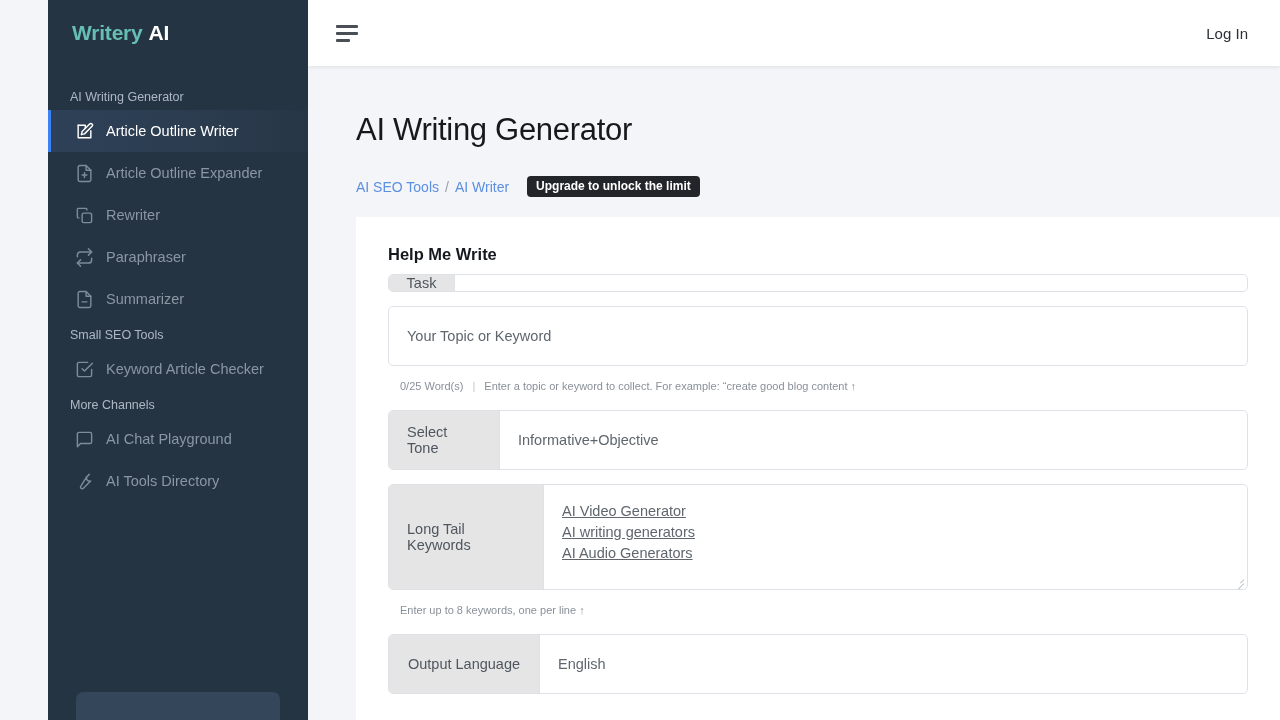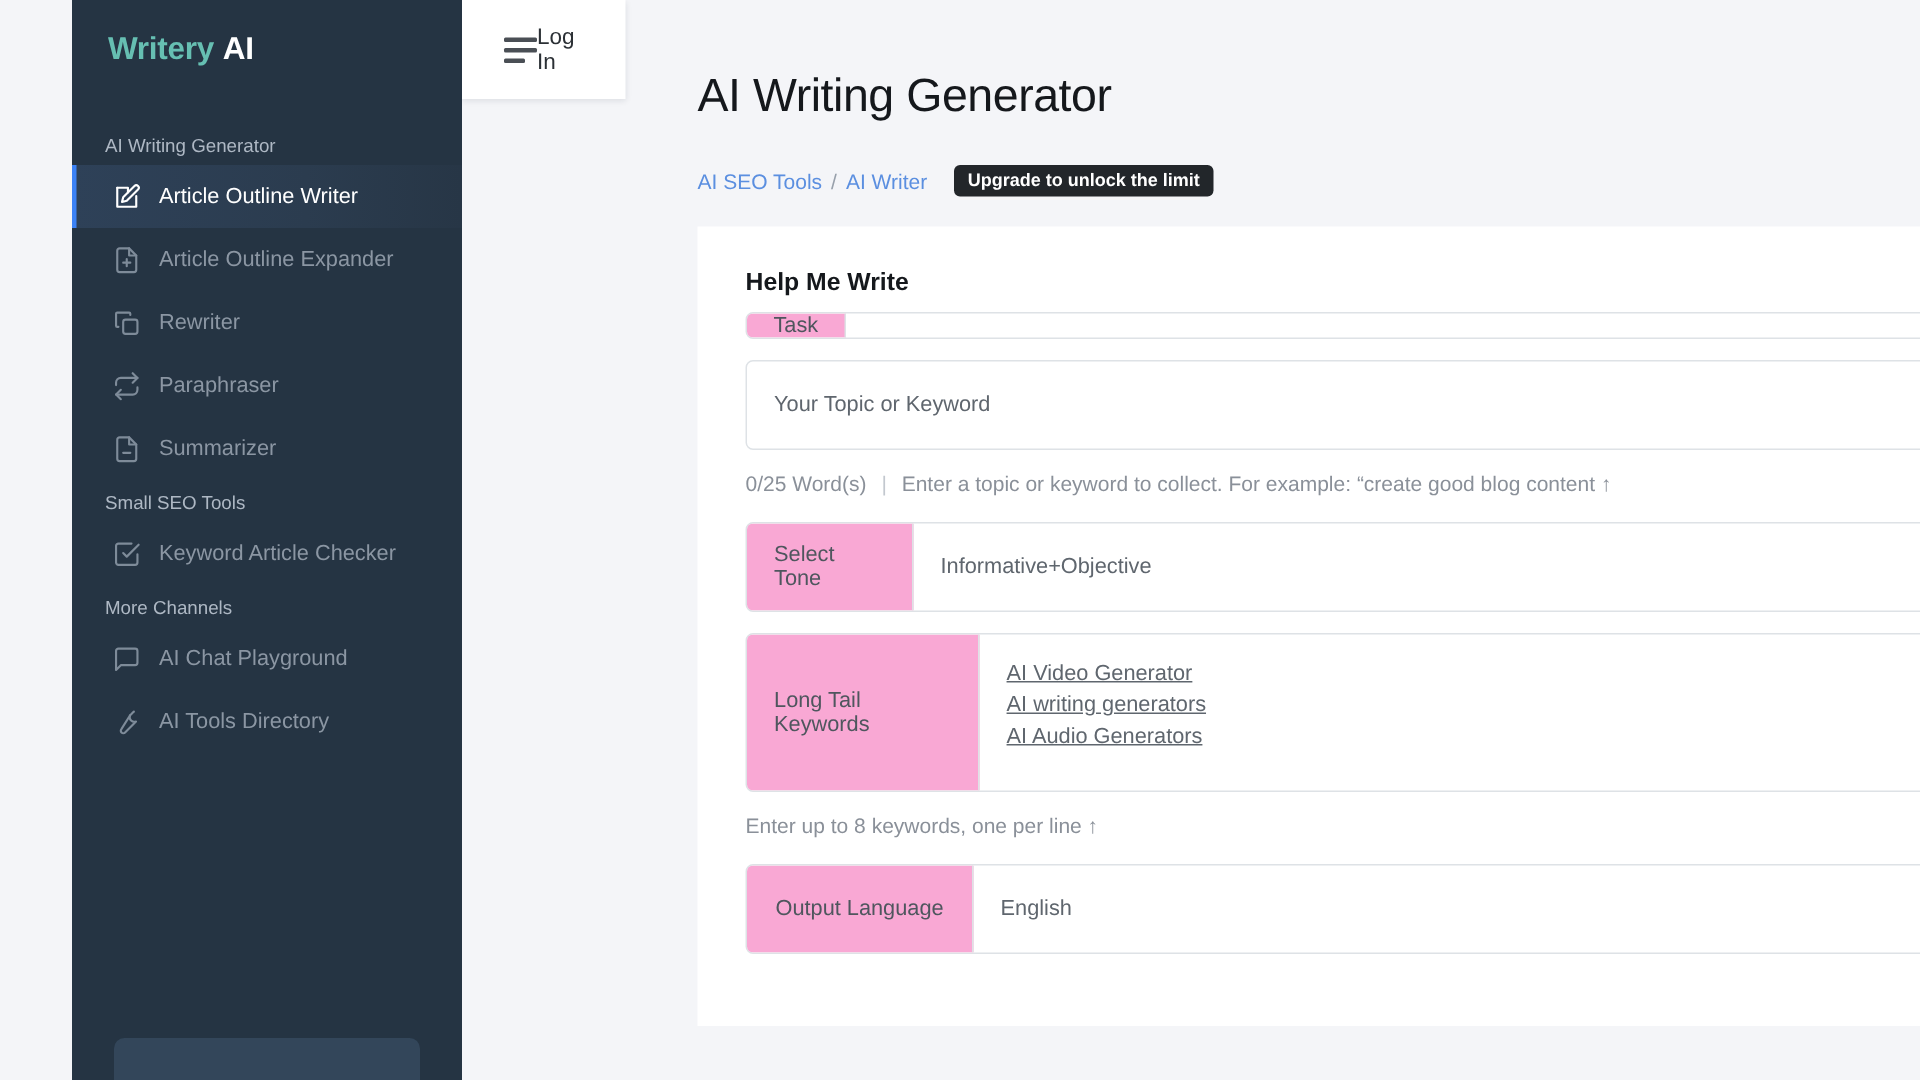--- a/index.html
+++ b/index.html
@@ -71,21 +71,21 @@
     left: 28px; right: 28px;
     bottom: -12px;
     height: 40px;
     background: #33465a;
     border-radius: 7px;
   }
 
   
   #main {
     flex: 1 1 auto; height: 720px;
-    display: flex; flex-direction: row;
+    display: flex; flex-direction: column;
     background: #f4f5f8;
     overflow: hidden;
     position: relative;
   }
   #topbar {
     height: 66px; flex: 0 0 66px;
     background: #ffffff;
     display: flex; align-items: center;
     padding: 0 32px 0 28px;
     position: relative;
@@ -149,21 +149,21 @@
 
   .field-row {
     display: flex;
     border: 1px solid #dee2e6;
     border-radius: 5px;
     background: #ffffff;
     margin-bottom: 14px;
     overflow: hidden;
   }
   .field-label {
-    background: #f9a8d4;
+    background: #e5e5e5;
     color: #4f565e;
     font-size: 14.5px;
     display: flex; align-items: center; justify-content: center;
     padding: 0 18px;
     flex: 0 0 auto;
     border-right: 1px solid #dee2e6;
   }
   .field-label.task { width: 66px; }
   .field-label.tone { width: 111px; }
   .field-label.keywords { width: 155px; }
@@ -175,23 +175,23 @@
     padding: 0 18px;
     min-height: 58px;
     font-size: 14.5px;
     color: #5f666e;
     cursor: text;
   }
   .field-row.plain { display: block; }
   .field-row.plain .field-value { padding: 0 18px; }
 
   .helper-text {
-    font-size: 14px;
+    font-size: 11px;
     color: #8a9099;
-    margin: 6px 0 18px 0;
+    margin: 6px 0 18px 12px;
   }
   .helper-text .divider { color: #c3c8cf; margin: 0 6px; }
 
   .keywords-area {
     flex: 1 1 auto;
     position: relative;
     padding: 16px 18px 14px;
     min-height: 104px;
     font-size: 14.5px;
     color: #5f666e;

